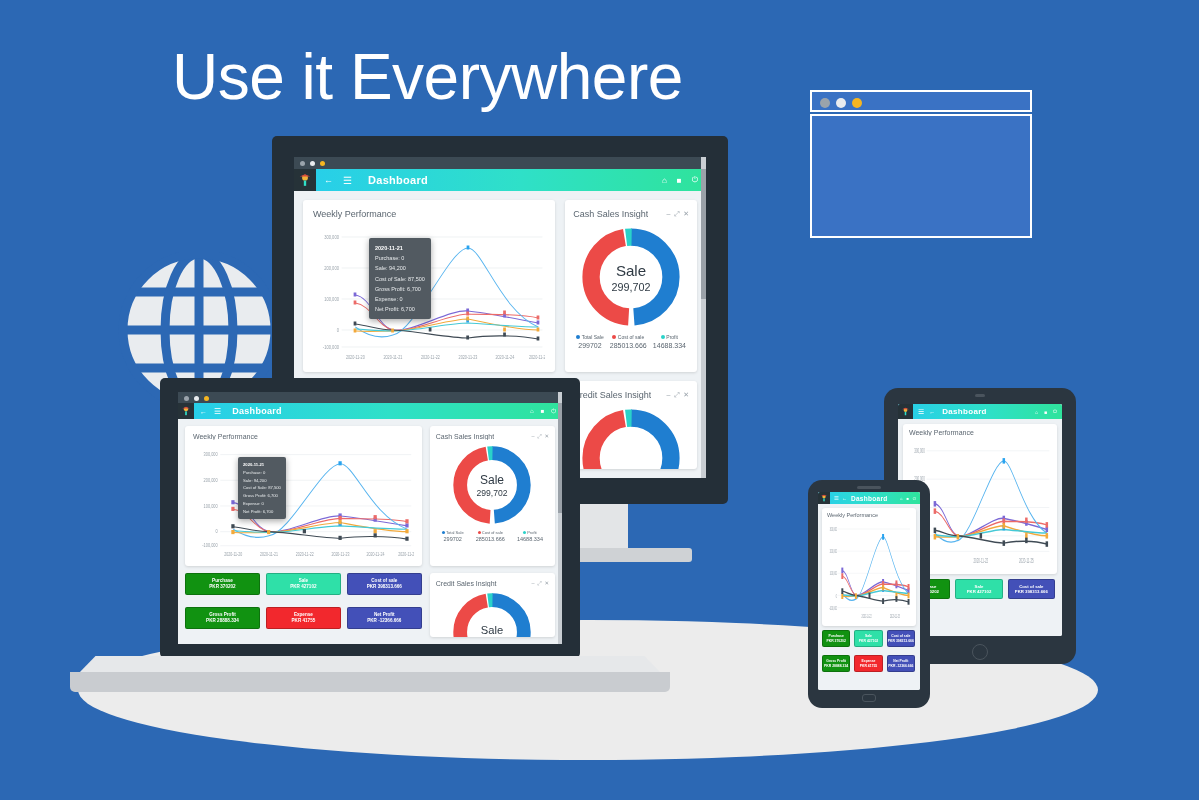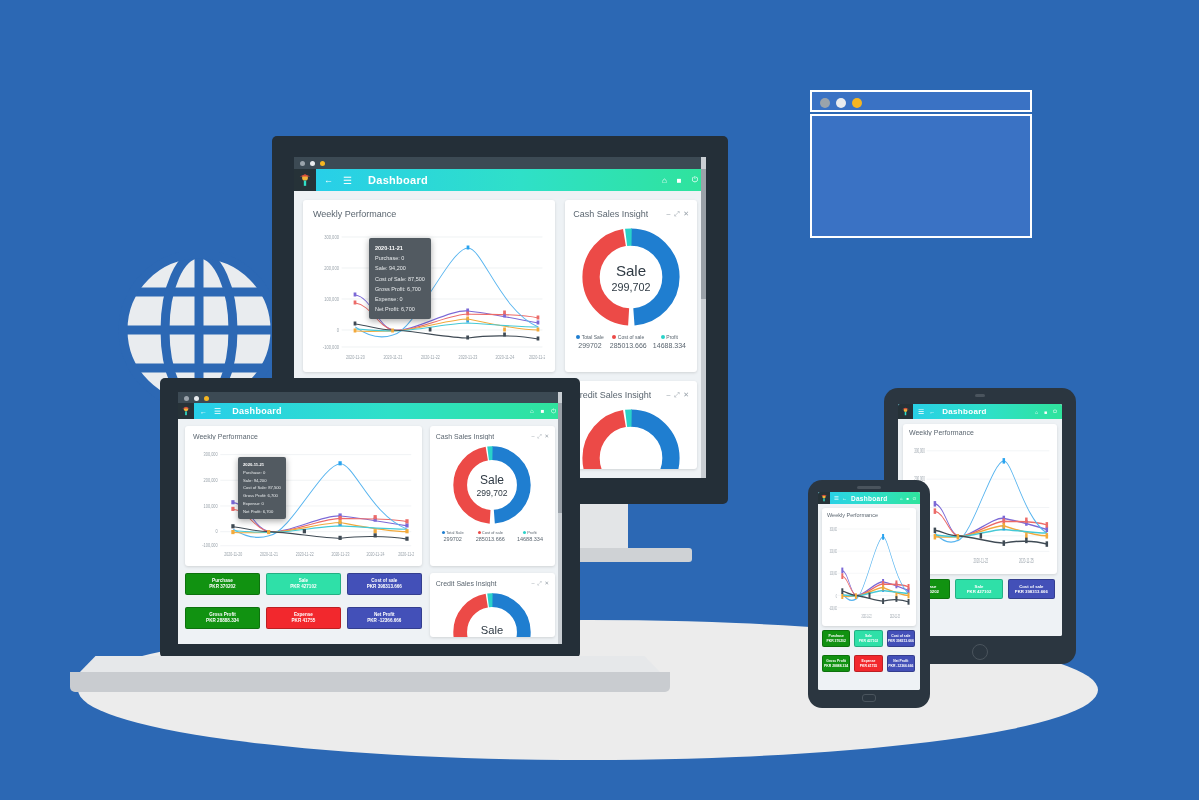--- a/index.html
+++ b/index.html
@@ -118,20 +118,21 @@
   #phone { position:absolute; left:808px; top:480px; width:122px; height:228px; background:#2b3640; border-radius:14px; }
   #phone-screen { position:absolute; left:818px; top:492px; width:102px; height:198px; background:#eef2f5; overflow:hidden; border-radius:2px; }
   #phone-speaker { position:absolute; left:857px; top:486px; width:24px; height:3px; background:#4a545d; border-radius:2px; }
   #phone-home { position:absolute; left:862px; top:694px; width:14px; height:8px; border:1.5px solid #4a545d; border-radius:3px; }
 </style>
 </head>
 <body>
 
 <div class="stage">
 
+  <div class="hero-title">Use it Everywhere</div>
 
   <div class="floor"></div>
 
   <div class="browser-outline">
     <div class="bar">
       <span class="dot d1"></span>
       <span class="dot d2"></span>
       <span class="dot d3"></span>
     </div>
     <div class="body"></div>

